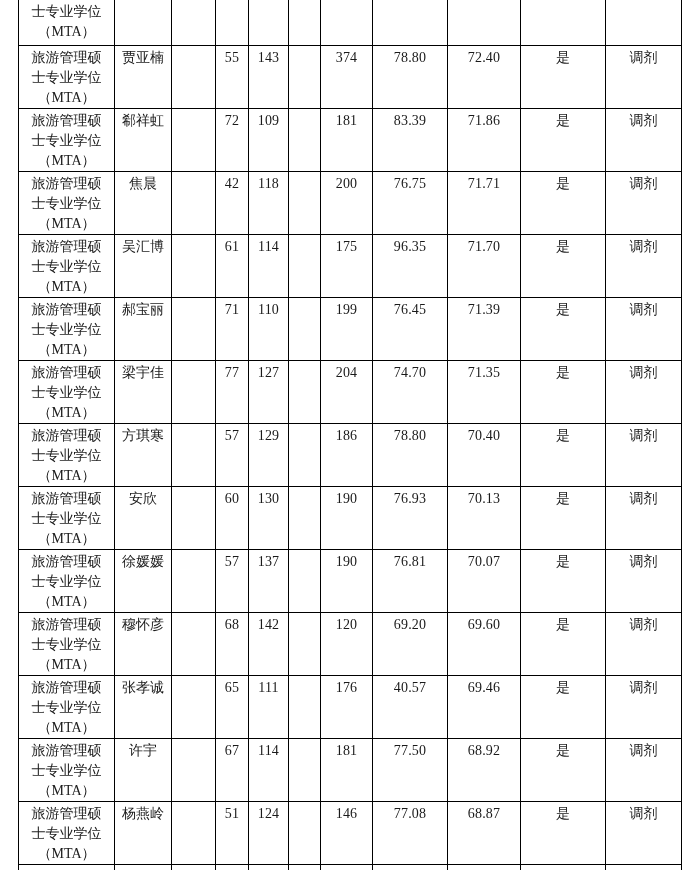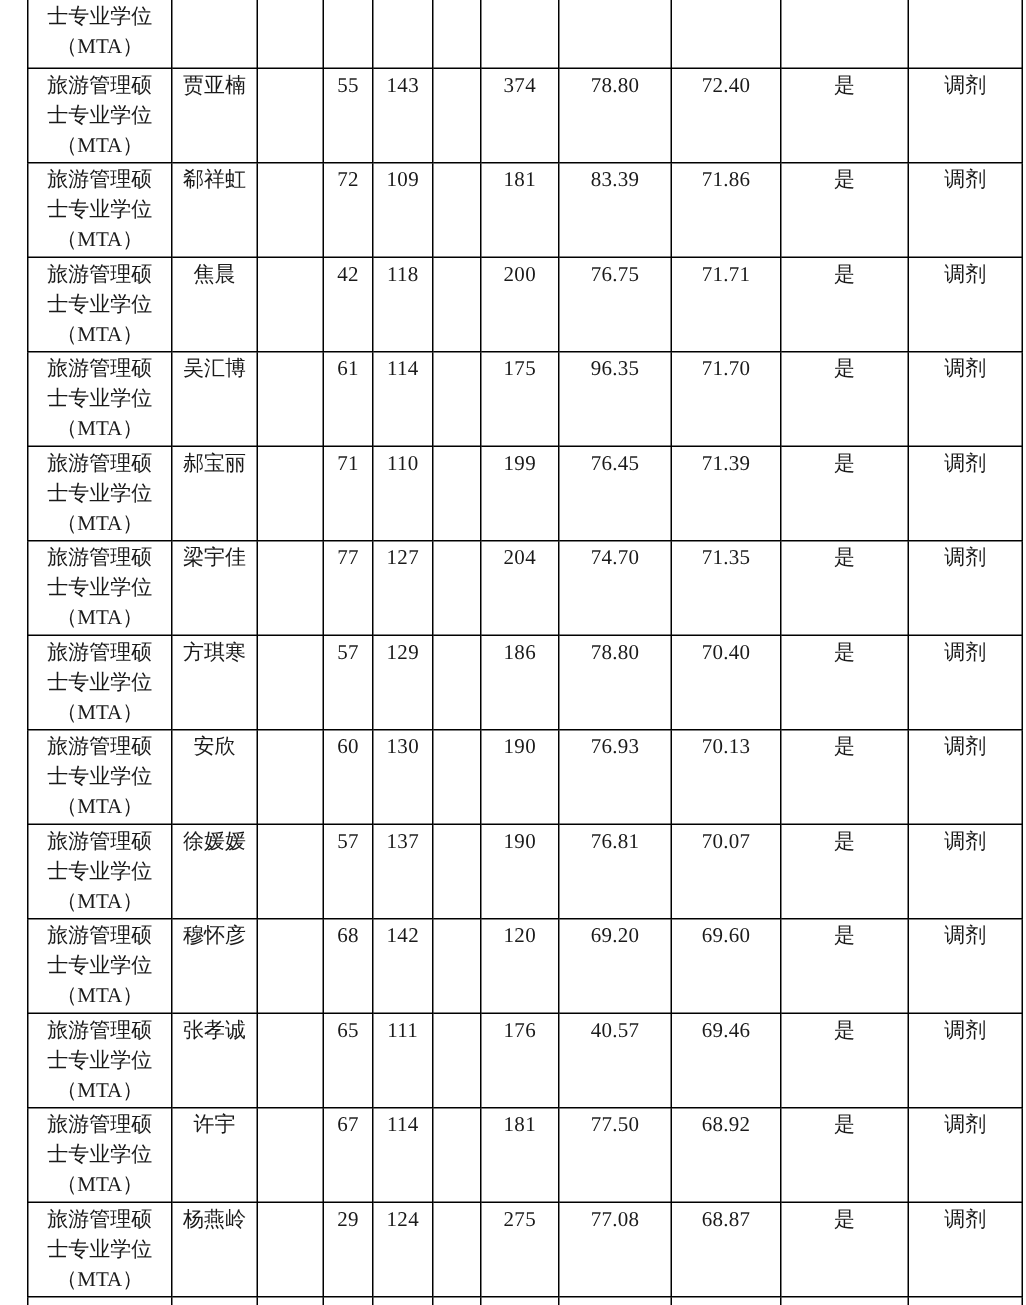--- a/index.html
+++ b/index.html
@@ -288,24 +288,24 @@
     <td>调剂</td>
   </tr>
         <tr class="full-row">
     <td class="program-cell">
             <div>旅游管理硕</div>
             <div>士专业学位</div>
             <div>（MTA）</div>
           </td>
     <td>杨燕岭</td>
     <td></td>
-    <td class="num">29</td>
+    <td class="num">51</td>
     <td class="num">124</td>
     <td></td>
-    <td class="num">275</td>
+    <td class="num">146</td>
     <td class="num">77.08</td>
     <td class="num">68.87</td>
     <td>是</td>
     <td>调剂</td>
   </tr>
         <tr class="sliver-row">
           <td></td>
           <td></td>
           <td></td>
           <td></td>

